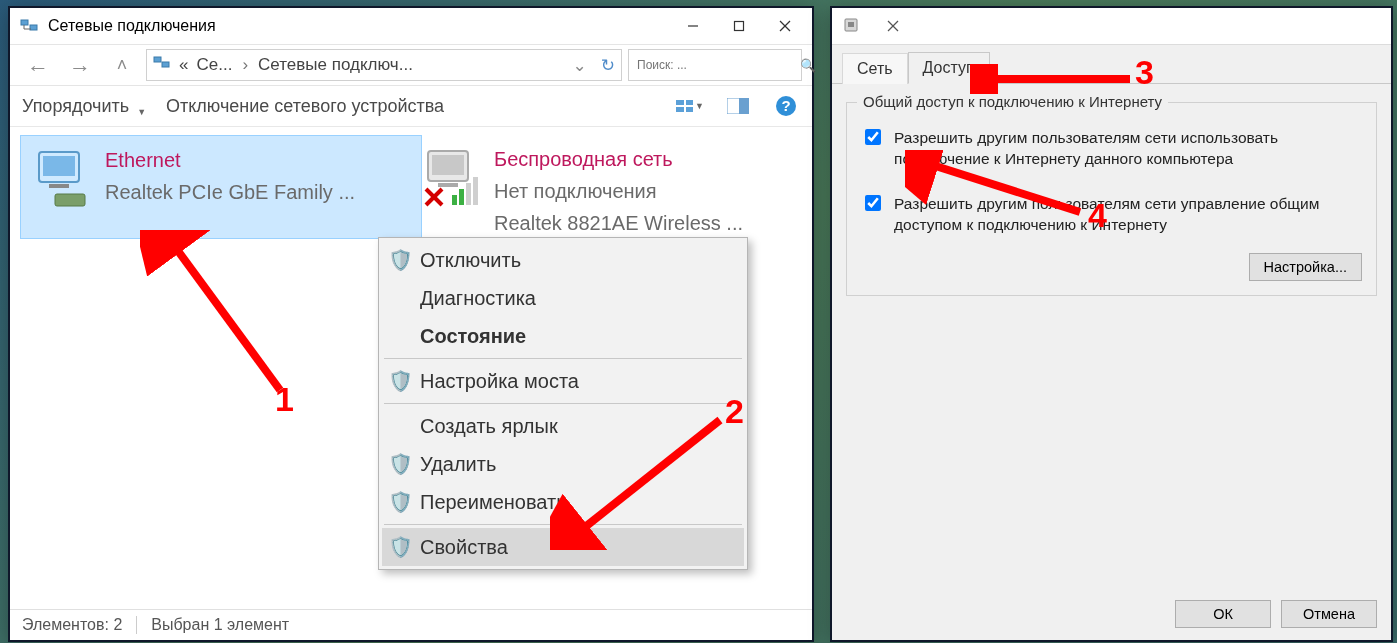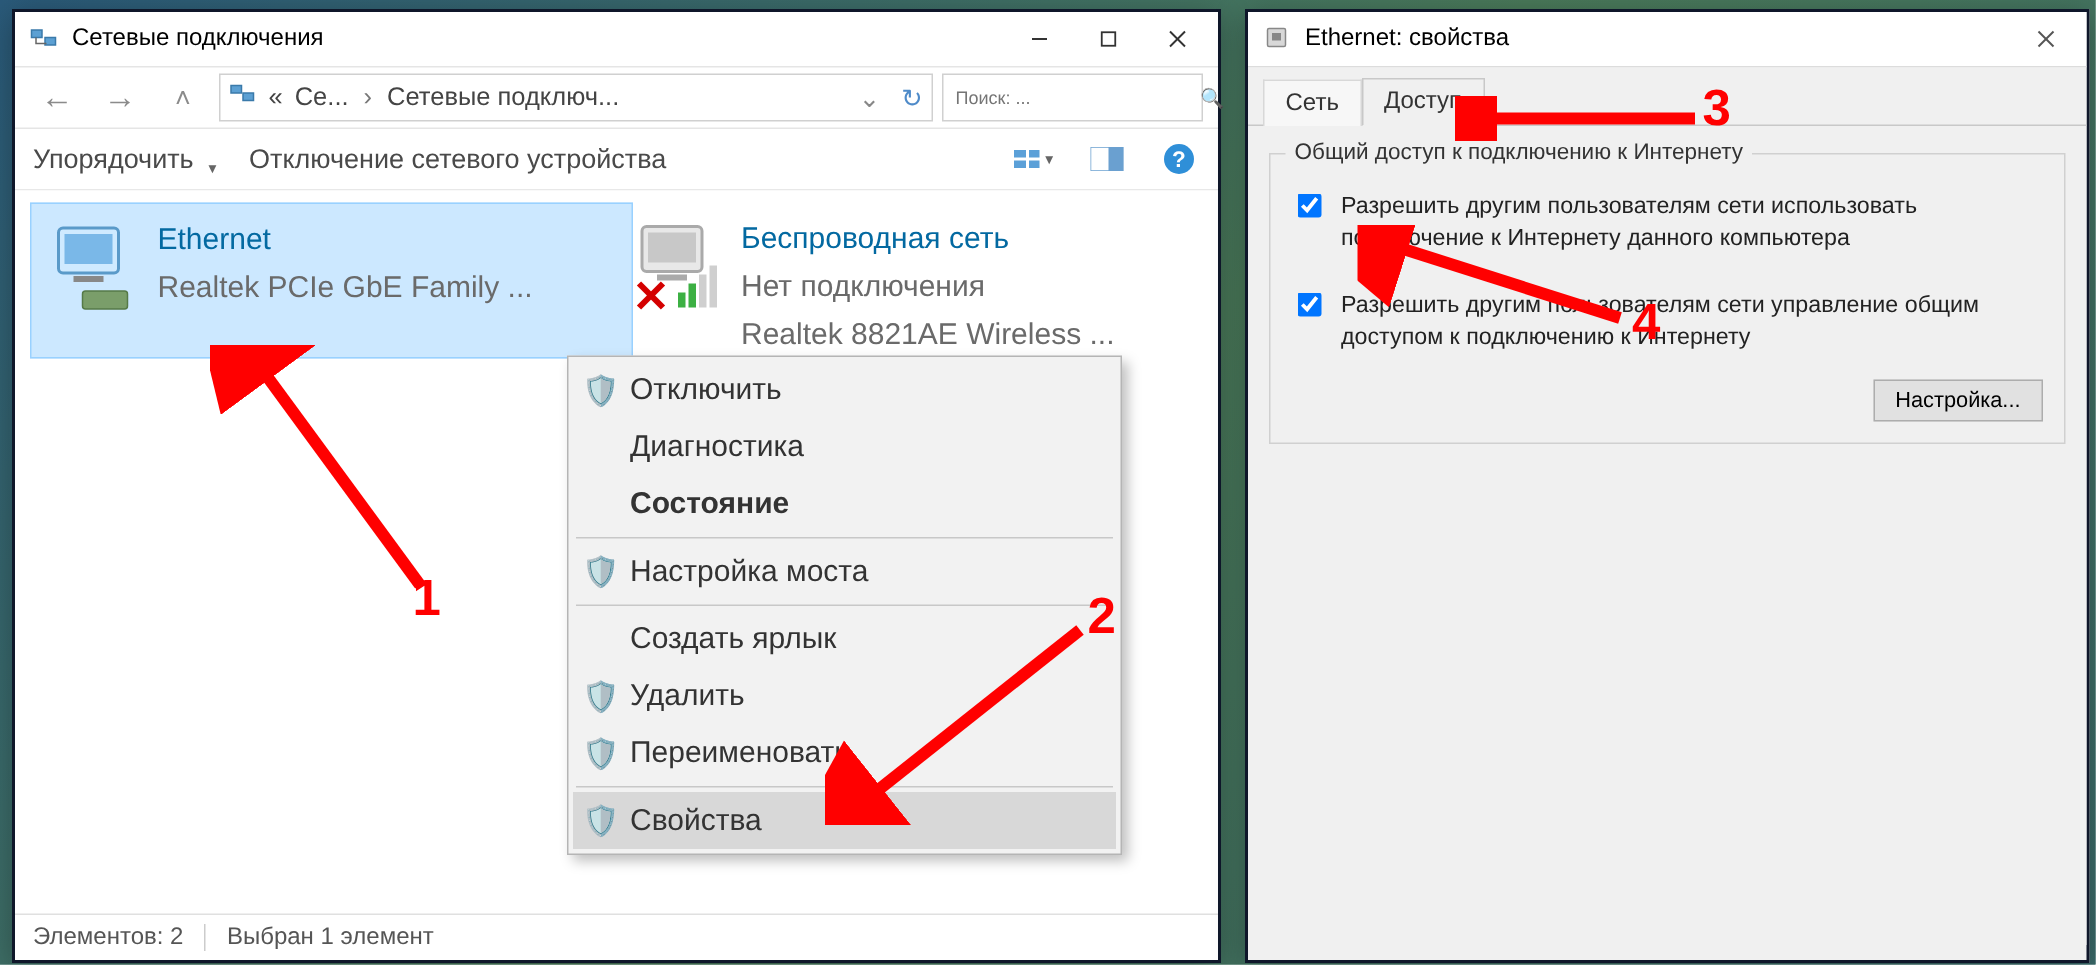--- a/index.html
+++ b/index.html
@@ -20,21 +20,21 @@
 .cmdbar{height:40px;display:flex;align-items:center;padding:0 12px;gap:20px;border-bottom:1px solid #e8e8e8;background:#fff}
 .cmdbtn{display:flex;align-items:flex-end;gap:6px;font-size:18px;color:#4a4a4a}
 .cmdbar .spacer{flex:1}
 .iconbtn{width:28px;height:26px;display:flex;align-items:center;justify-content:center}
 .drop{font-size:9px;color:#666;margin-left:2px}
 .content{position:relative;height:475px;background:#fff}
 .conn{position:absolute;width:380px;height:90px;display:flex;align-items:flex-start;padding:6px 10px}
 .conn.sel{background:#cce8ff;border:1px solid #99d1ff}
 .conn .cico{width:68px;height:72px;flex-shrink:0;display:flex;align-items:center;justify-content:center}
 .conn .ctext{padding-left:6px;padding-top:2px;font-size:20px;line-height:32px;color:#444}
-.conn .ctext .l1{color:#0369a1}
+.conn .ctext .l1{color:#be185d}
 .conn .ctext .l2,.conn .ctext .l3{color:#6a6a6a}
 
 .ctxmenu{position:absolute;left:378px;top:237px;width:362px;background:#f2f2f2;border:1px solid #b5b5b5;box-shadow:4px 4px 8px rgba(0,0,0,.25);padding:3px}
 .ctxitem{height:38px;display:flex;align-items:center;padding:0 10px 0 8px;font-size:20px;color:#333}
 .ctxitem .shield{width:22px;margin-right:8px;display:flex;justify-content:center}
 .ctxitem.bold{font-weight:600}
 .ctxitem.hover{background:#d8d8d8}
 .ctxsep{height:1px;background:#c8c8c8;margin:3px 2px}
 .statusbar{position:absolute;bottom:0;left:0;right:0;height:30px;border-top:1px solid #e0e0e0;display:flex;align-items:center;padding:0 12px;font-size:16px;color:#555;background:#fff}
 .statusbar .ssep{width:1px;height:18px;background:#ccc;margin:0 14px}
@@ -229,21 +229,20 @@
 </div>
 
 <div id="win2" class="window">
   <div class="titlebar">
     <span class="ico">
       <svg width="18" height="18" viewBox="0 0 18 18">
           <rect x="3" y="2" width="12" height="12" rx="1" fill="#d8d8d8" stroke="#888"></rect>
           <rect x="6" y="5" width="6" height="5" fill="#888"></rect>
         </svg>
     </span>
-    <span class="title">Ethernet: свойства</span>
     <div class="winbtns">
       <div class="winbtn close">
           <svg width="12" height="12">
             <line x1="1" y1="1" x2="11" y2="11" stroke="#555" stroke-width="1.3"></line>
             <line x1="11" y1="1" x2="1" y2="11" stroke="#555" stroke-width="1.3"></line>
           </svg>
         </div>
     </div>
   </div>
 
@@ -265,20 +264,24 @@
         <input type="checkbox" checked="" style="">
         <span>Разрешить другим пользователям сети управление общим доступом к подключению к Интернету</span>
       </label>
 
       <div style="text-align:right;margin-top:6px">
         <button class="btn">Настройка...</button>
       </div>
     </div>
   </div>
 
+  <div class="btnrow">
+    <button class="btn">ОК</button>
+    <button class="btn">Отмена</button>
+  </div>
 </div>
 
 <svg class="anno" style="left:140px;top:230px" width="160" height="180">
   <defs>
       <marker id="ah1" markerWidth="12" markerHeight="12" refX="2" refY="5" orient="auto">
         <path d="M0,0 L12,5 L0,10 z" fill="#ff0000"></path>
       </marker>
     </defs>
   <line x1="140" y1="160" x2="30" y2="10" stroke="#ff0000" stroke-width="8" marker-end="url(#ah1)"></line>
 </svg>

